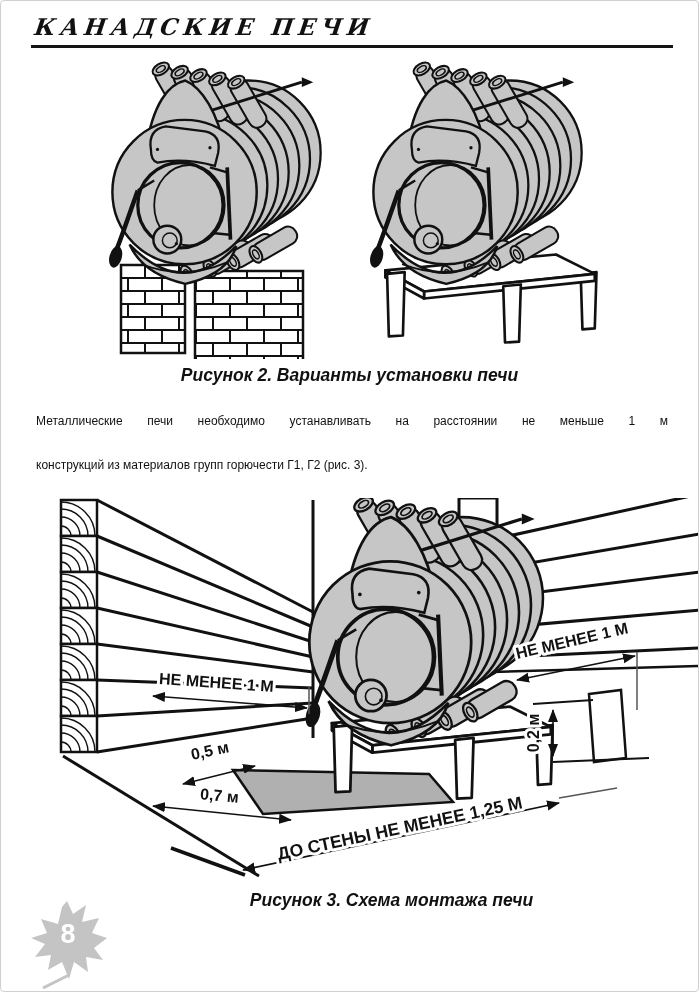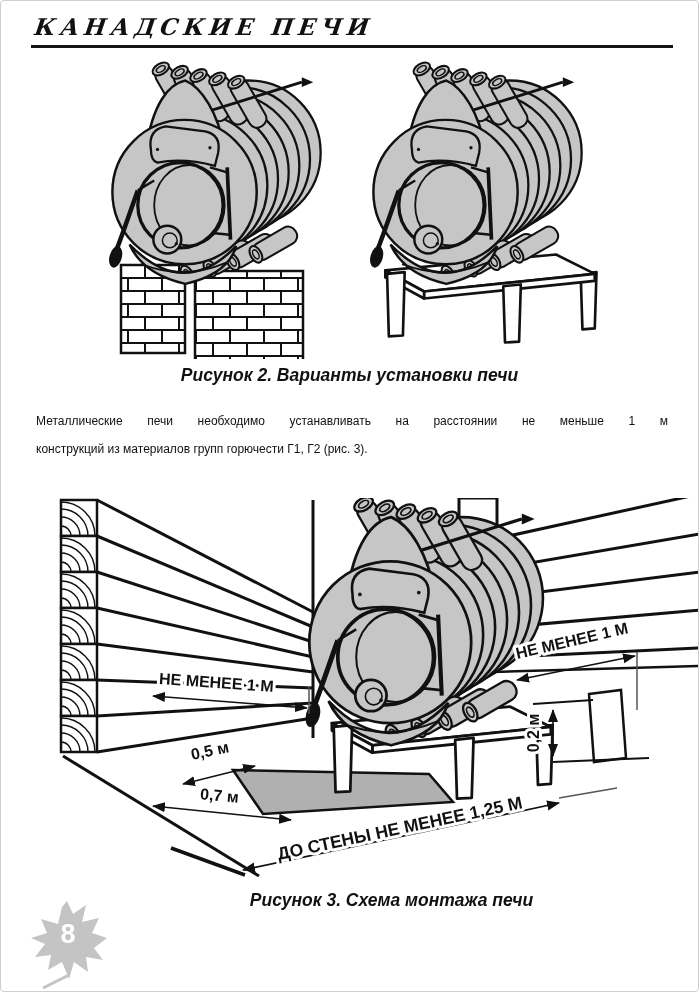--- a/index.html
+++ b/index.html
@@ -14,21 +14,21 @@
     transform:skewX(-8deg);white-space:nowrap;
   }
   .doc-rule{position:absolute;left:30px;top:44px;width:642px;height:3px;background:#141414;}
   .fig2{position:absolute;left:20px;top:50px;width:660px;height:308px;}
   .caption{position:absolute;left:0;width:100%;text-align:center;
     font-style:italic;font-weight:bold;font-size:17.5px;}
   .cap2{top:364px;}
   .cap3{top:889px;margin-left:42px;}
   .para{position:absolute;left:35px;top:406px;width:632px;font-size:12px;line-height:28px;}
   .pline{text-align:justify;text-align-last:justify;white-space:nowrap;}
-  .pline.last{text-align-last:left;}
+  .pline.last{text-align-last:left;margin-top:16px;}
   .fig3{position:absolute;left:0;top:497px;width:699px;height:380px;}
   .leaf-wrap{position:absolute;left:18px;top:896px;width:110px;height:92px;}
   .dim{font:700 16px "Liberation Sans",sans-serif;fill:#111;
     paint-order:stroke;stroke:#fff;stroke-width:6px;stroke-linejoin:round;}
   .dimL{font-size:17.5px;}
   .pgnum{font:700 27px "Liberation Sans",sans-serif;fill:#fff;}
 </style>
 </head>
 <body>
 

